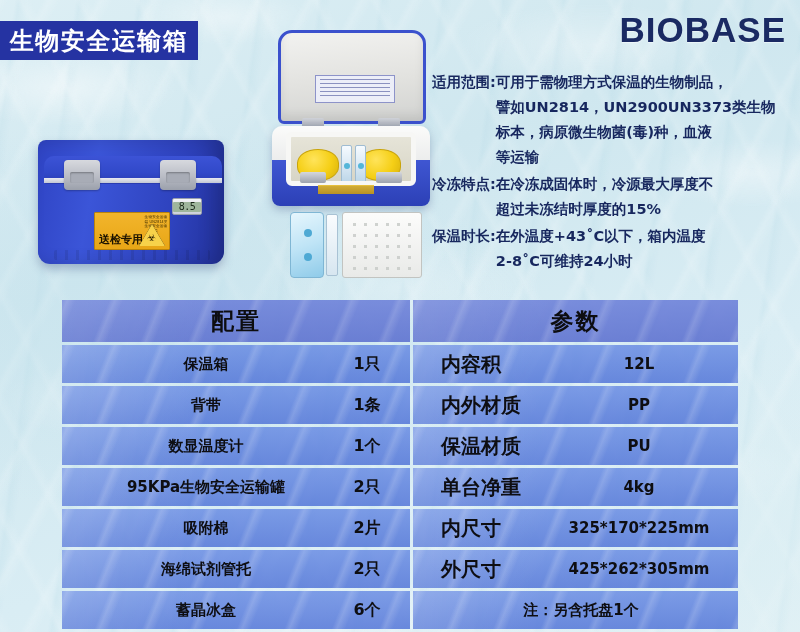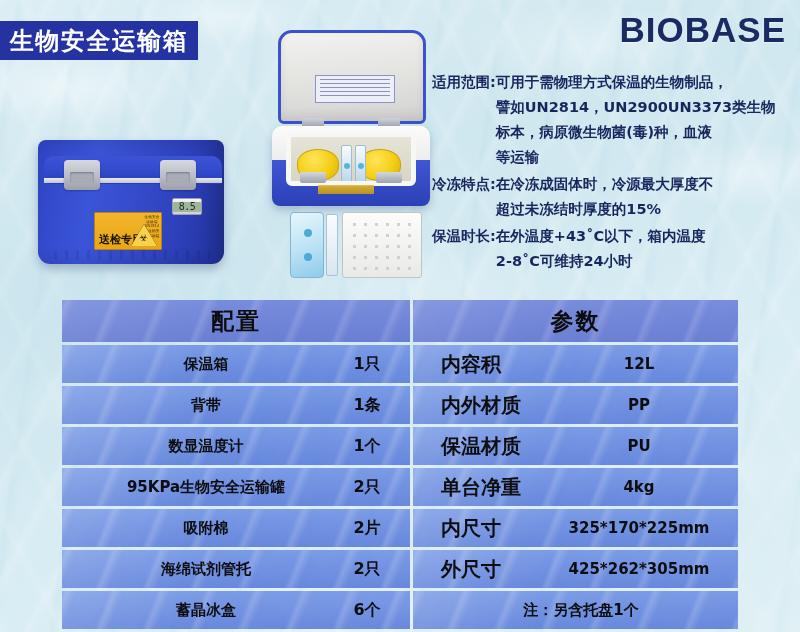--- a/index.html
+++ b/index.html
@@ -158,21 +158,21 @@
     width: 156px; height: 10px;
     background: repeating-linear-gradient(90deg,
       rgba(0,0,0,.16) 0px, rgba(0,0,0,.16) 3px,
       rgba(255,255,255,0) 3px, rgba(255,255,255,0) 11px);
     border-radius: 2px;
     opacity: .55;
   }
   .hazard-label {
     position: absolute;
     left: 56px; top: 72px;
-    width: 68px; height: 38px;
+    width: 76px; height: 38px;
     background: linear-gradient(180deg, #f2b52c, #e8a616);
     border: 1px solid #b9830d;
     border-radius: 1px;
     overflow: hidden;
     padding-left: 48px;
   }
   .hazard-label .hz-top {
     font-size: 3.6px;
     color: #3a2a00;
     text-align: center;

